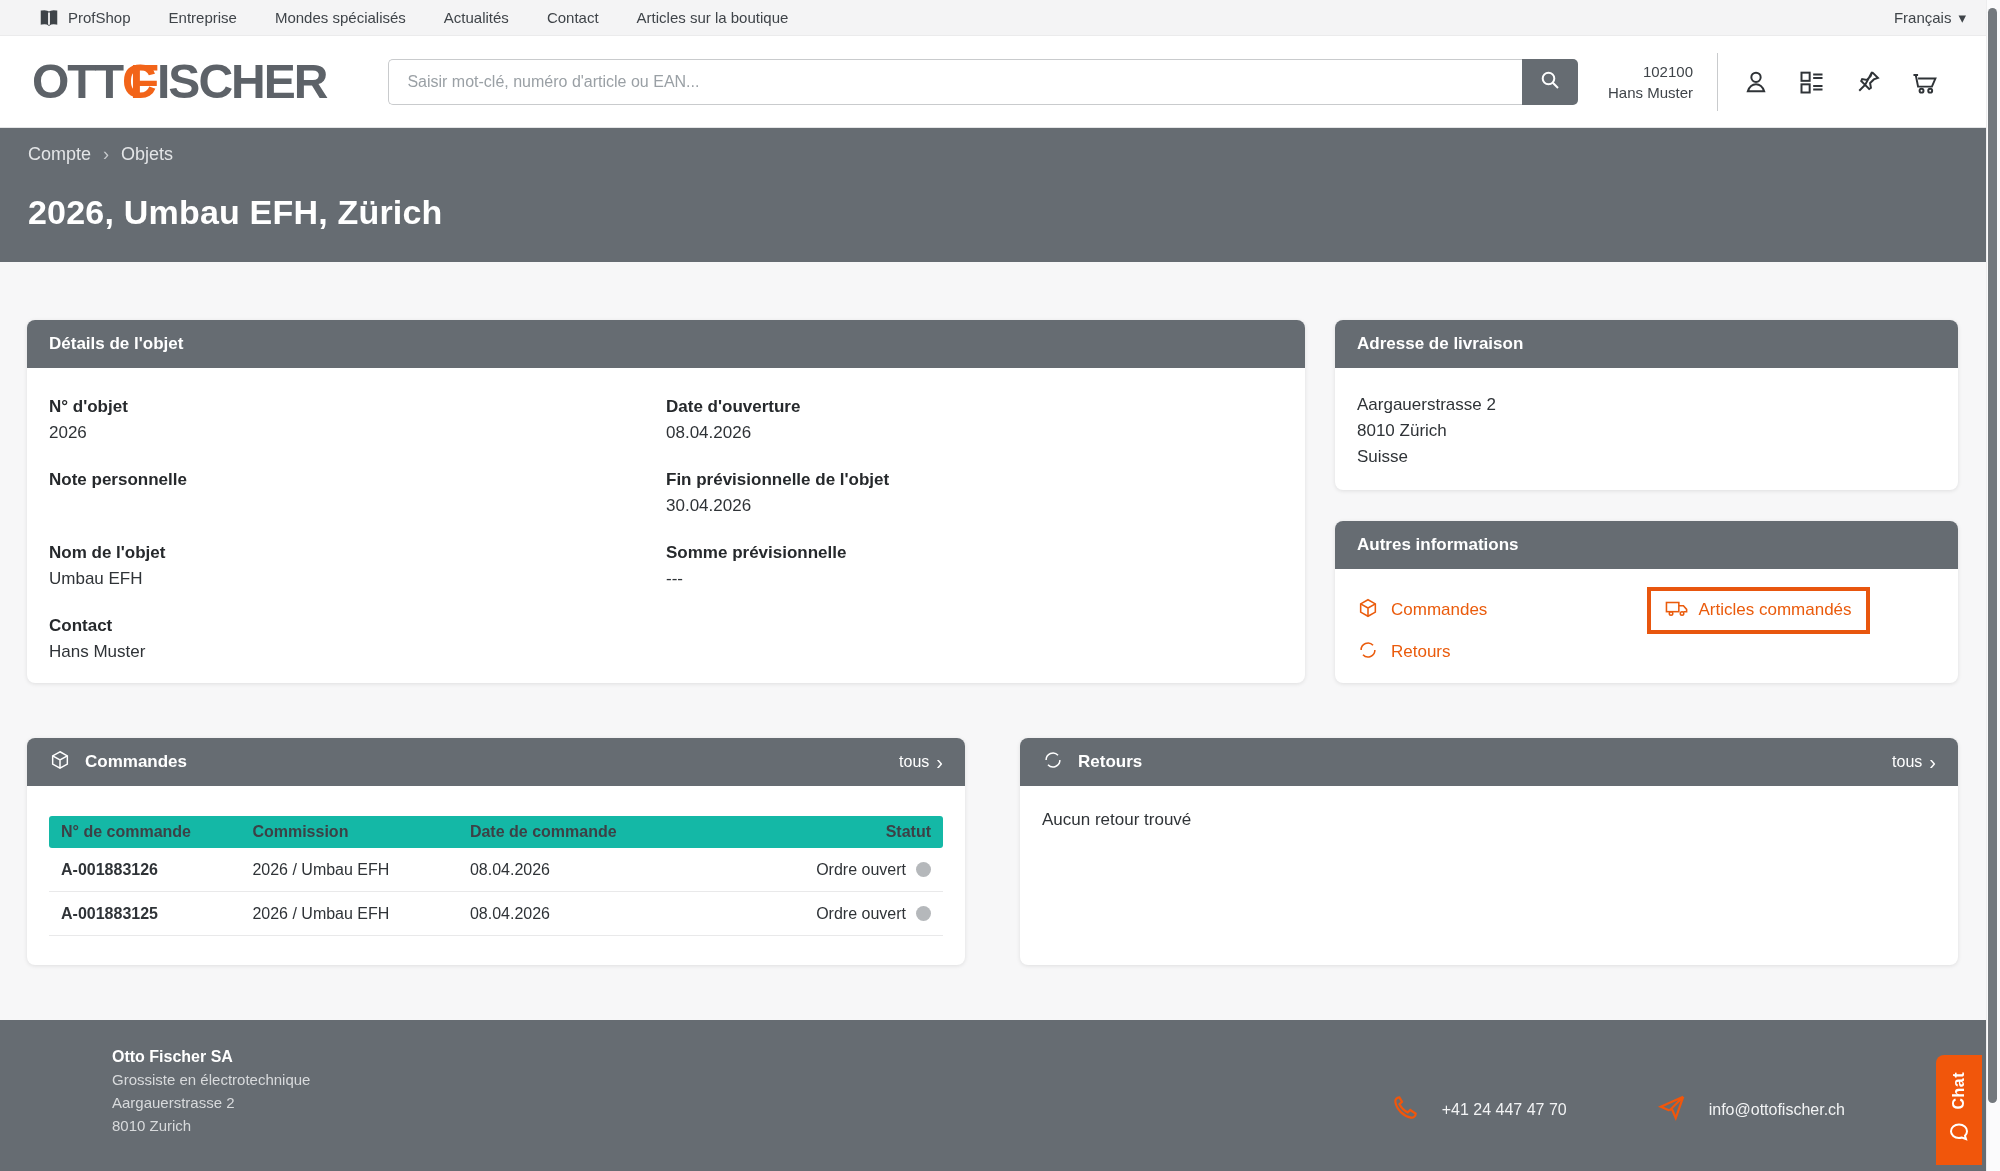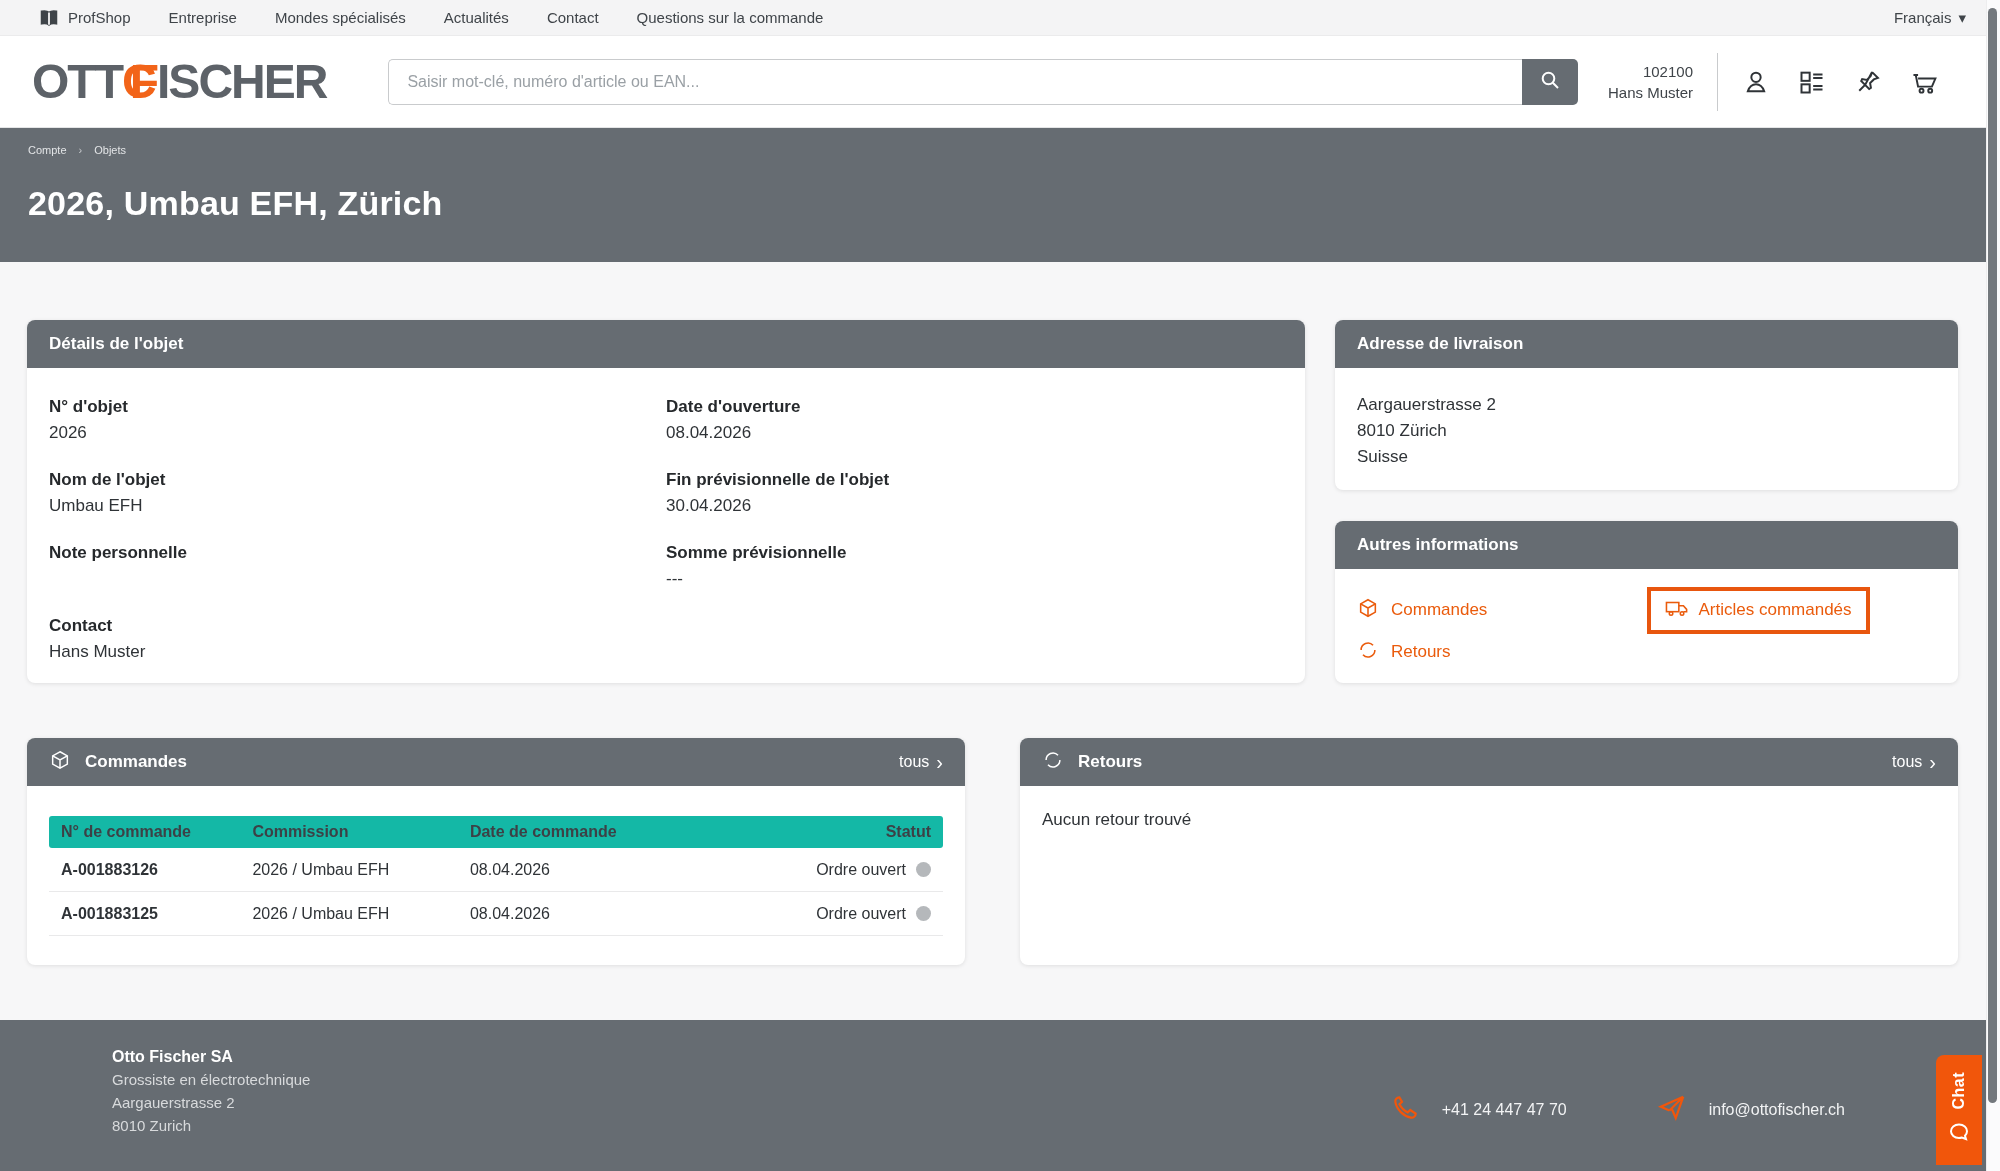--- a/index.html
+++ b/index.html
@@ -24,21 +24,21 @@
   .search input::placeholder { color:#9aa0a5; }
   .search .btn { width:56px; height:46px; background:#666c72; border:none; border-radius:0 5px 5px 0; display:flex; align-items:center; justify-content:center; cursor:pointer; }
   .hdr-right { margin-left:auto; display:flex; align-items:center; }
   .account { text-align:right; font-size:15px; color:#3f4449; line-height:21px; cursor:pointer; }
   .hdr-divider { width:1px; height:58px; background:#c9cbcd; margin:0 24px; }
   .hdr-icons { display:flex; align-items:center; gap:28px; }
   .hdr-icons .icon { cursor:pointer; display:flex; }
 
   
   .hero { height:134px; background:#666c72; color:#fff; padding:16px 0 0 28px; }
-  .breadcrumb { font-size:11px; color:#e3e5e7; display:flex; align-items:center; gap:12px; }
+  .breadcrumb { font-size:18px; color:#e3e5e7; display:flex; align-items:center; gap:12px; }
   .breadcrumb .crumb { cursor:pointer; }
   .breadcrumb .sep { color:#c6c9cc; }
   .hero-title { margin-top:28px; font-size:34px; font-weight:bold; letter-spacing:0.2px; }
 
   
   .content { padding:58px 42px 55px 27px; }
   .row1 { display:flex; gap:30px; }
   .row2 { display:flex; gap:55px; margin-top:55px; }
   .card { background:#fff; border-radius:8px; box-shadow:0 1px 4px rgba(0,0,0,.10); display:flex; flex-direction:column; }
   .card-head { height:48px; background:#666c72; color:#fff; border-radius:8px 8px 0 0; display:flex; align-items:center; padding:0 22px; font-size:17px; font-weight:bold; gap:14px; flex:none; }
@@ -105,21 +105,21 @@
       <div class="nav-item">
           <span>Mondes spécialisés</span>
         </div>
       <div class="nav-item">
           <span>Actualités</span>
         </div>
       <div class="nav-item">
           <span>Contact</span>
         </div>
       <div class="nav-item">
-          <span>Questions sur la commande</span>
+          <span>Articles sur la boutique</span>
         </div>
     </div>
     <div class="lang">
       <span>Français</span>
       <span>▾</span>
     </div>
   </div>
 
   <div class="header">
     <div class="logo"><span>OTT</span><span class="orange">C</span><span class="orange f-part">F</span><span>ISCHER</span></div>
@@ -187,26 +187,26 @@
         <div class="card-head">
           <span>Détails de l'objet</span>
         </div>
         <div class="details-body">
           <div class="col">
             <div class="field">
               <div class="lbl">N° d'objet</div>
               <div class="val">2026</div>
             </div>
             <div class="field">
+              <div class="lbl">Note personnelle</div>
+              <div class="val"></div>
+            </div>
+            <div class="field">
               <div class="lbl">Nom de l'objet</div>
               <div class="val">Umbau EFH</div>
-            </div>
-            <div class="field">
-              <div class="lbl">Note personnelle</div>
-              <div class="val"></div>
             </div>
             <div class="field">
               <div class="lbl">Contact</div>
               <div class="val">Hans Muster</div>
             </div>
           </div>
           <div class="col">
             <div class="field">
               <div class="lbl">Date d'ouverture</div>
               <div class="val">08.04.2026</div>

